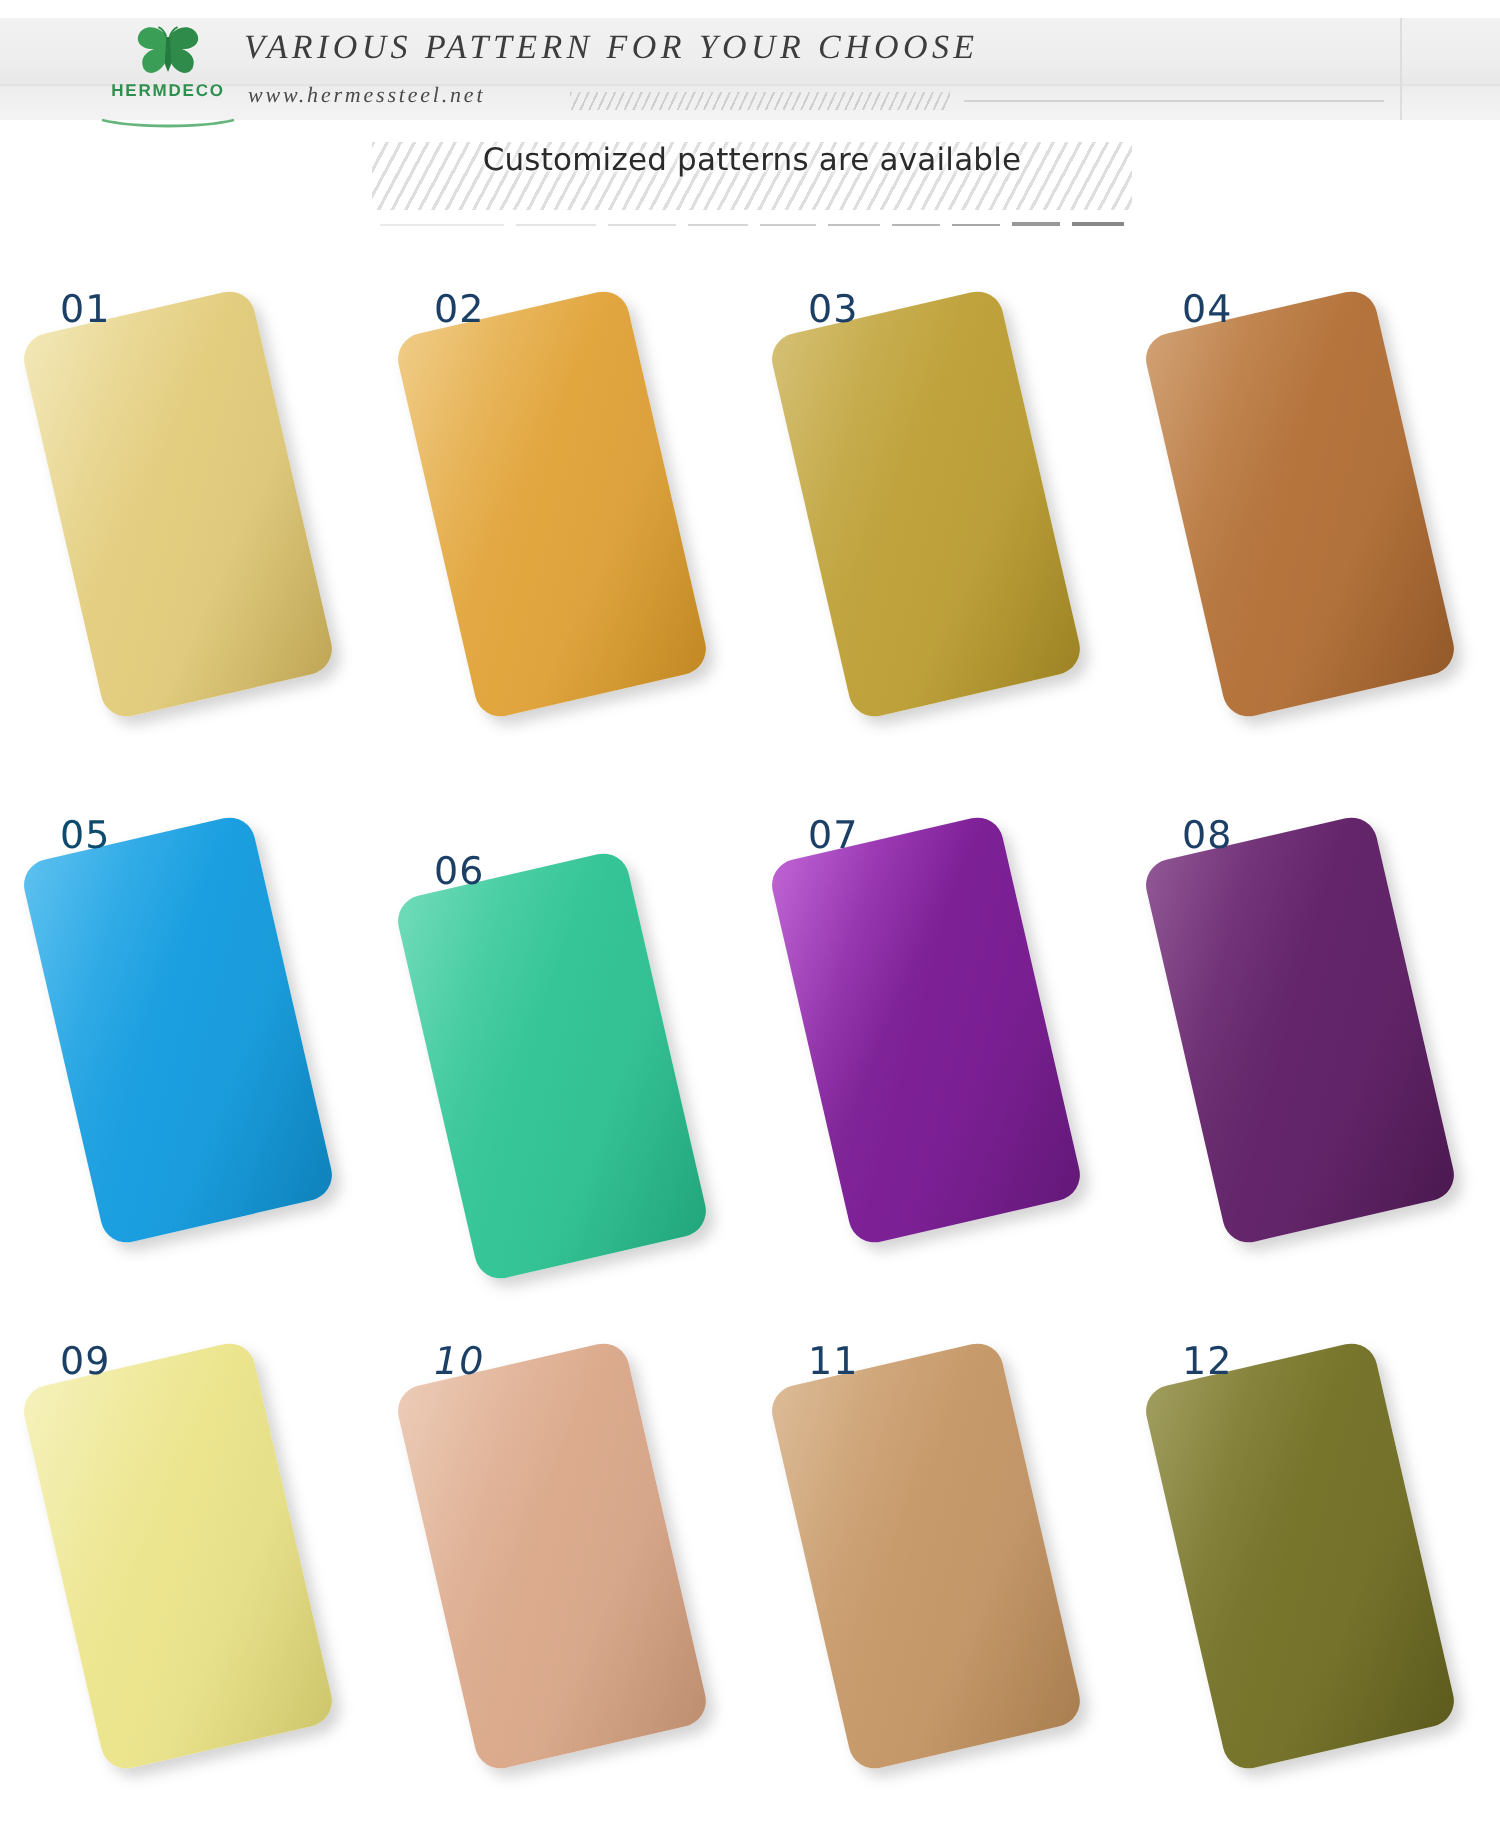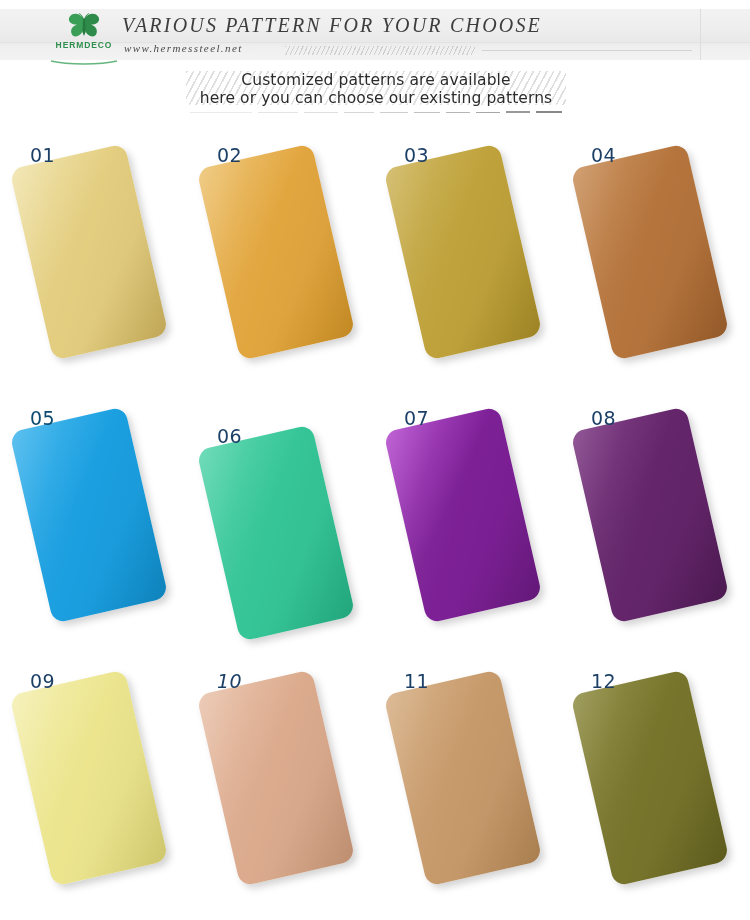--- a/index.html
+++ b/index.html
@@ -77,21 +77,21 @@
     width: 68px;
     height: 5px;
   }
 
   .header-title {
     position: absolute;
     left: 122px;
     top: 5px;
     font-family: "Liberation Serif", serif;
     font-style: italic;
-    font-size: 20px;
+    font-size: 17px;
     letter-spacing: 2.2px;
     color: #3d3d3d;
     white-space: nowrap;
   }
   .header-url {
     position: absolute;
     left: 124px;
     top: 33px;
     font-family: "Liberation Serif", serif;
     font-style: italic;
@@ -253,21 +253,20 @@
   <div class="header-title">VARIOUS PATTERN FOR YOUR CHOOSE</div>
   <div class="header-url">www.hermessteel.net</div>
   <div class="header-hatch"></div>
   <div class="header-rule"></div>
 </div>
 
 <div class="subtitle-wrap">
   <div class="subtitle-hatch"></div>
   <div class="subtitle-text">
     <span class="subtitle-line1">Customized patterns are available</span>
-    <span class="subtitle-line2">here or you can choose our existing patterns</span>
   </div>
   <div class="subtitle-dashes" id="subtitle-dashes">
       <div class="dash" style="left: 0px; width: 62px; height: 0.9px; opacity: 0.18;"></div>
       <div class="dash" style="left: 68px; width: 40px; height: 0.9px; opacity: 0.22;"></div>
       <div class="dash" style="left: 114px; width: 34px; height: 1px; opacity: 0.28;"></div>
       <div class="dash" style="left: 154px; width: 30px; height: 1px; opacity: 0.34;"></div>
       <div class="dash" style="left: 190px; width: 28px; height: 1.1px; opacity: 0.42;"></div>
       <div class="dash" style="left: 224px; width: 26px; height: 1.2px; opacity: 0.52;"></div>
       <div class="dash" style="left: 256px; width: 24px; height: 1.3px; opacity: 0.62;"></div>
       <div class="dash" style="left: 286px; width: 24px; height: 1.5px; opacity: 0.74;"></div>

